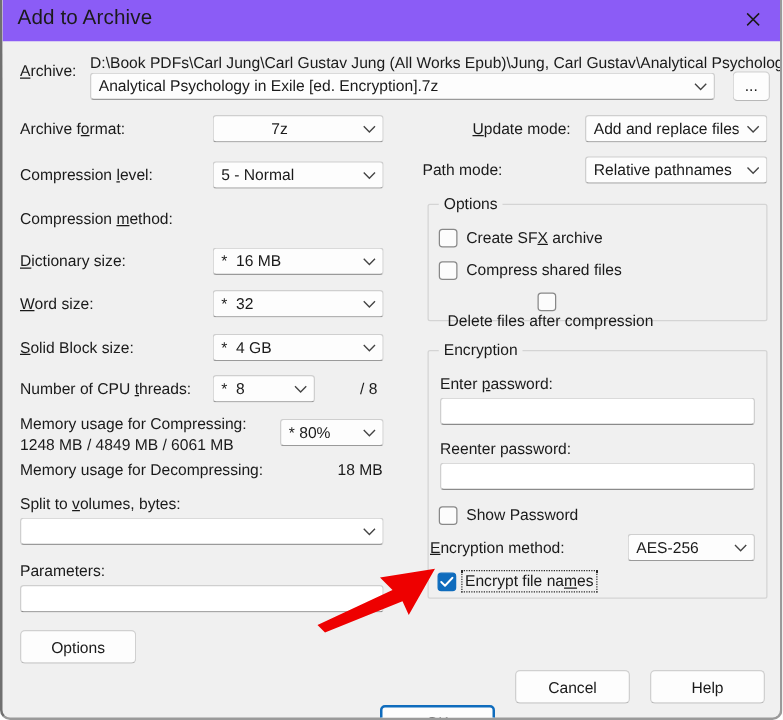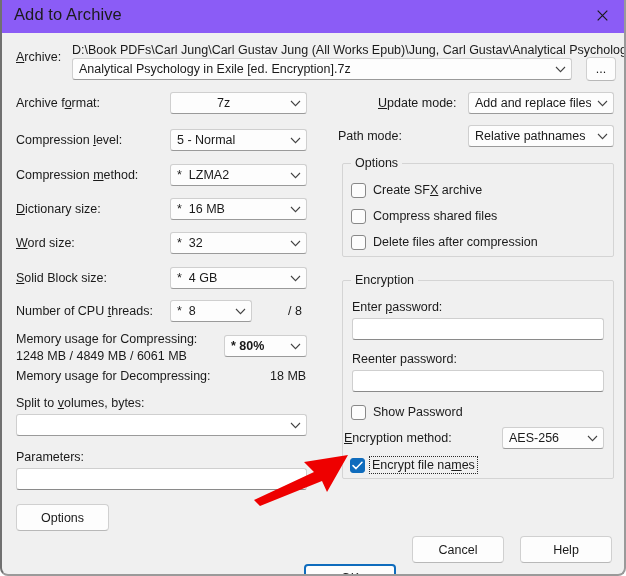--- a/index.html
+++ b/index.html
@@ -237,28 +237,20 @@
   <div class="combo" style="left:168px; top:129px; width:137px;">
     <div class="cval">5 - Normal</div>
     <div class="chev">
       <svg width="11" height="7" viewBox="0 0 11 7">
           <path d="M1 1 L5.5 5.6 L10 1" stroke="#444" stroke-width="1.1" fill="none"></path>
         </svg>
     </div>
   </div>
 
   <div class="lbl" style="left:14px; top:168px;">Compression <u>m</u>ethod:</div>
-  <div class="combo" style="left:168px; top:164px; width:137px;">
-    <div class="cval"><span class="star">*</span>&nbsp; <span>LZMA2</span></div>
-    <div class="chev">
-      <svg width="11" height="7" viewBox="0 0 11 7">
-          <path d="M1 1 L5.5 5.6 L10 1" stroke="#444" stroke-width="1.1" fill="none"></path>
-        </svg>
-    </div>
-  </div>
 
   <div class="lbl" style="left:14px; top:202px;"><u>D</u>ictionary size:</div>
   <div class="combo" style="left:168px; top:198px; width:137px;">
     <div class="cval"><span class="star">*</span>&nbsp; <span>16 MB</span></div>
     <div class="chev">
       <svg width="11" height="7" viewBox="0 0 11 7">
           <path d="M1 1 L5.5 5.6 L10 1" stroke="#444" stroke-width="1.1" fill="none"></path>
         </svg>
     </div>
   </div>
@@ -289,21 +281,21 @@
     <div class="chev">
       <svg width="11" height="7" viewBox="0 0 11 7">
           <path d="M1 1 L5.5 5.6 L10 1" stroke="#444" stroke-width="1.1" fill="none"></path>
         </svg>
     </div>
   </div>
   <div class="lbl" style="left:286px; top:304px;">/ 8</div>
 
   <div class="lbl" style="left:14px; top:332px;">Memory usage for Compressing:</div>
   <div class="lbl" style="left:14px; top:349px;">1248 MB / 4849 MB / 6061 MB</div>
-  <div class="combo" style="left:222px; top:335px; width:83px;font-weight:bold;">
+  <div class="combo" style="left:222px; top:335px; width:83px;">
     <div class="cval"><span class="star">*</span>&nbsp;<span>80%</span></div>
     <div class="chev">
       <svg width="11" height="7" viewBox="0 0 11 7">
           <path d="M1 1 L5.5 5.6 L10 1" stroke="#444" stroke-width="1.1" fill="none"></path>
         </svg>
     </div>
   </div>
 
   <div class="lbl" style="left:14px; top:369px;">Memory usage for Decompressing:</div>
   <div class="lbl" style="left:268px; top:369px;">18 MB</div>
@@ -351,21 +343,21 @@
     <div class="gtitle">Options</div>
   </div>
   <div class="cbrow" style="left:349px; top:208px;">
     <div class="cbbox"></div>
     <div class="cbtext">Compress shared files</div>
   </div>
   <div class="cbrow" style="left:349px; top:182px;">
     <div class="cbbox"></div>
     <div class="cbtext">Create SF<u>X</u> archive</div>
   </div>
-  <div class="cbrow" style="left:349px; top:234px;">
+  <div class="cbrow" style="left:349px; top:234px;flex-direction:column;">
     <div class="cbbox"></div>
     <div class="cbtext">Delete files after compression</div>
   </div>
 
   <div class="group" style="left:340px; top:280px; width:272px; height:199px;">
     <div class="gtitle">Encryption</div>
   </div>
 
   <div class="lbl" style="left:350px; top:300px;">Enter <u>p</u>assword:</div>
   <div class="tbox" style="left:350px; top:318px; width:252px;">

